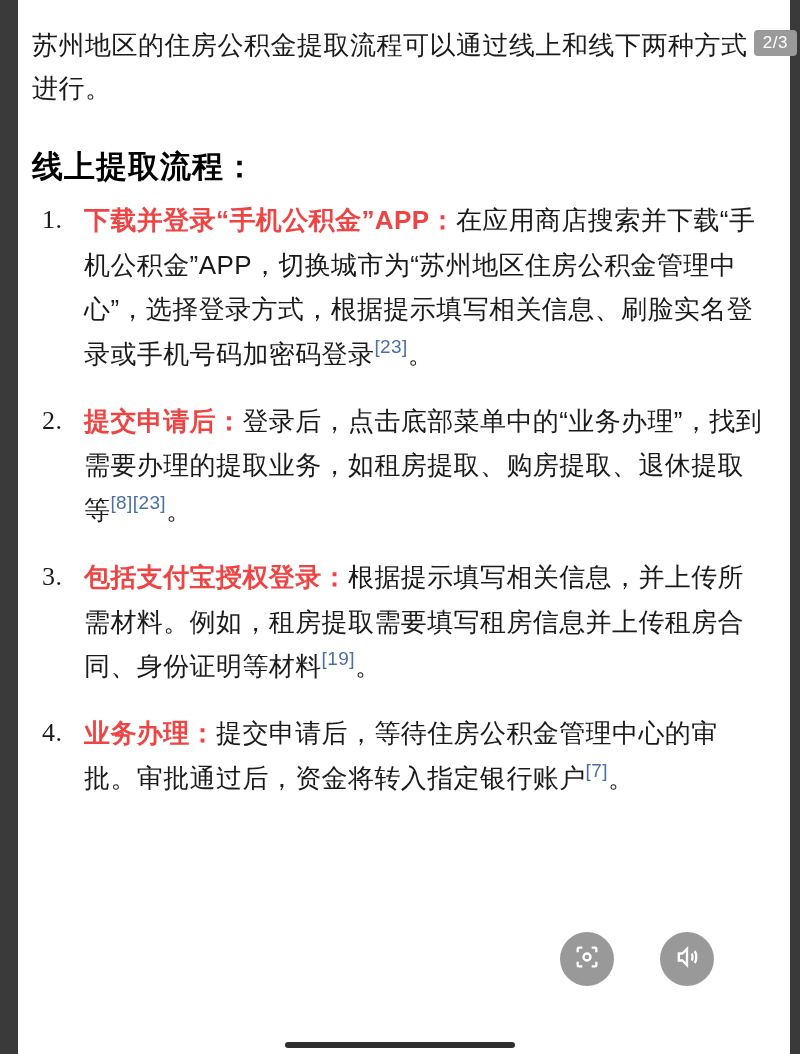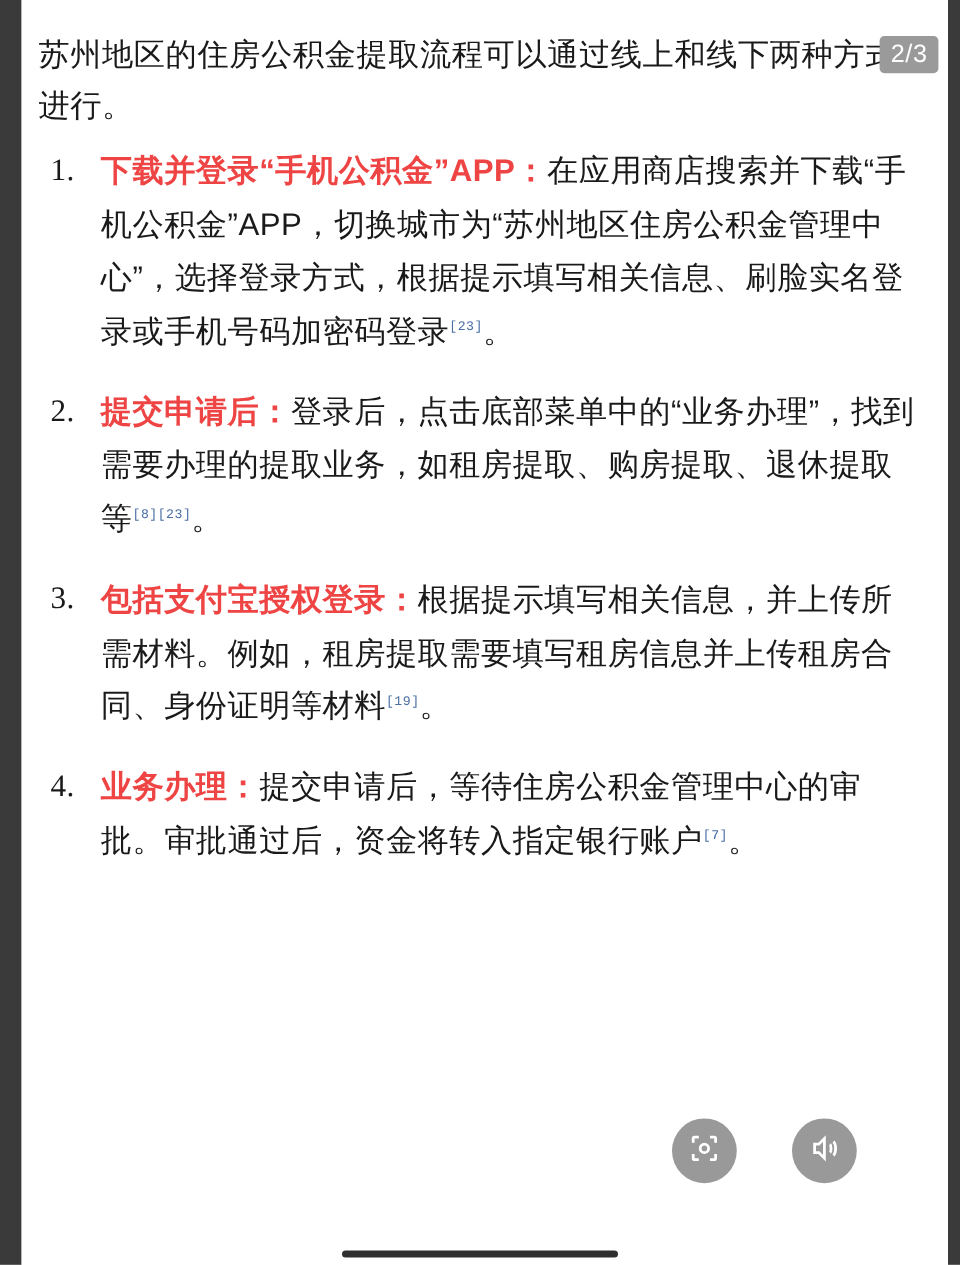--- a/index.html
+++ b/index.html
@@ -80,35 +80,34 @@
     top: 0;
     font-size: 26px;
     color: #1a1a1a;
     font-family: "Liberation Serif", serif;
   }
   .lead {
     font-weight: bold;
     color: #ef4444;
   }
   sup.ref {
-    font-size: 11px;
+    font-size: 19px;
     color: #4a6fa5;
     vertical-align: super;
     line-height: 0;
-    font-family: Liberation Mono, monospace;
   }
 
   
   .page-counter {
     position: absolute;
     top: 30px;
-    right: 18px;
+    right: 3px;
     background: #9a9a9a;
     color: #ffffff;
-    font-size: 21px;
+    font-size: 17px;
     padding: 3px 9px;
     border-radius: 4px;
     line-height: 1.2;
     letter-spacing: 0.5px;
   }
 
   
   .fab {
     position: absolute;
     width: 54px;
@@ -138,20 +137,21 @@
 </head>
 <body>
 
 <div class="gutter-left"></div>
 <div class="gutter-right"></div>
 
 <div class="page">
 
   <p class="intro">苏州地区的住房公积金提取流程可以通过线上和线下两种方式进行。</p>
 
+  <h2 class="section-title">线上提取流程：</h2>
 
   <ol class="steps">
     <li>
       <span class="lead">下载并登录“手机公积金”APP：</span><span>在应用商店搜索并下载“手机公积金”APP，切换城市为“苏州地区住房公积金管理中心”，选择登录方式，根据提示填写相关信息、刷脸实名登录或手机号码加密码登录</span><sup class="ref">[23]</sup><span>。</span>
     </li>
     <li>
       <span class="lead">提交申请后：</span><span>登录后，点击底部菜单中的“业务办理”，找到需要办理的提取业务，如租房提取、购房提取、退休提取等</span><sup class="ref">[8][23]</sup><span>。</span>
     </li>
     <li>
       <span class="lead">包括支付宝授权登录：</span><span>根据提示填写相关信息，并上传所需材料。例如，租房提取需要填写租房信息并上传租房合同、身份证明等材料</span><sup class="ref">[19]</sup><span>。</span>

